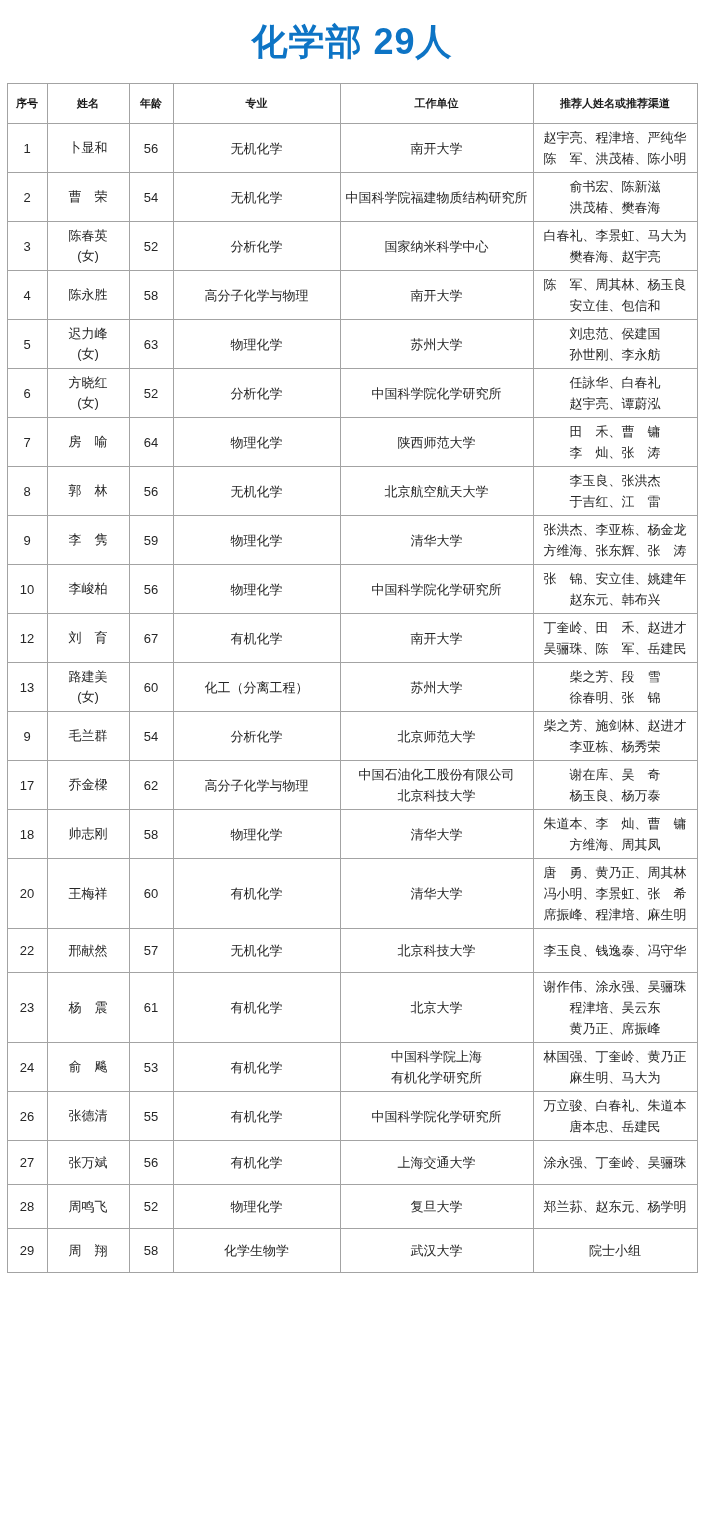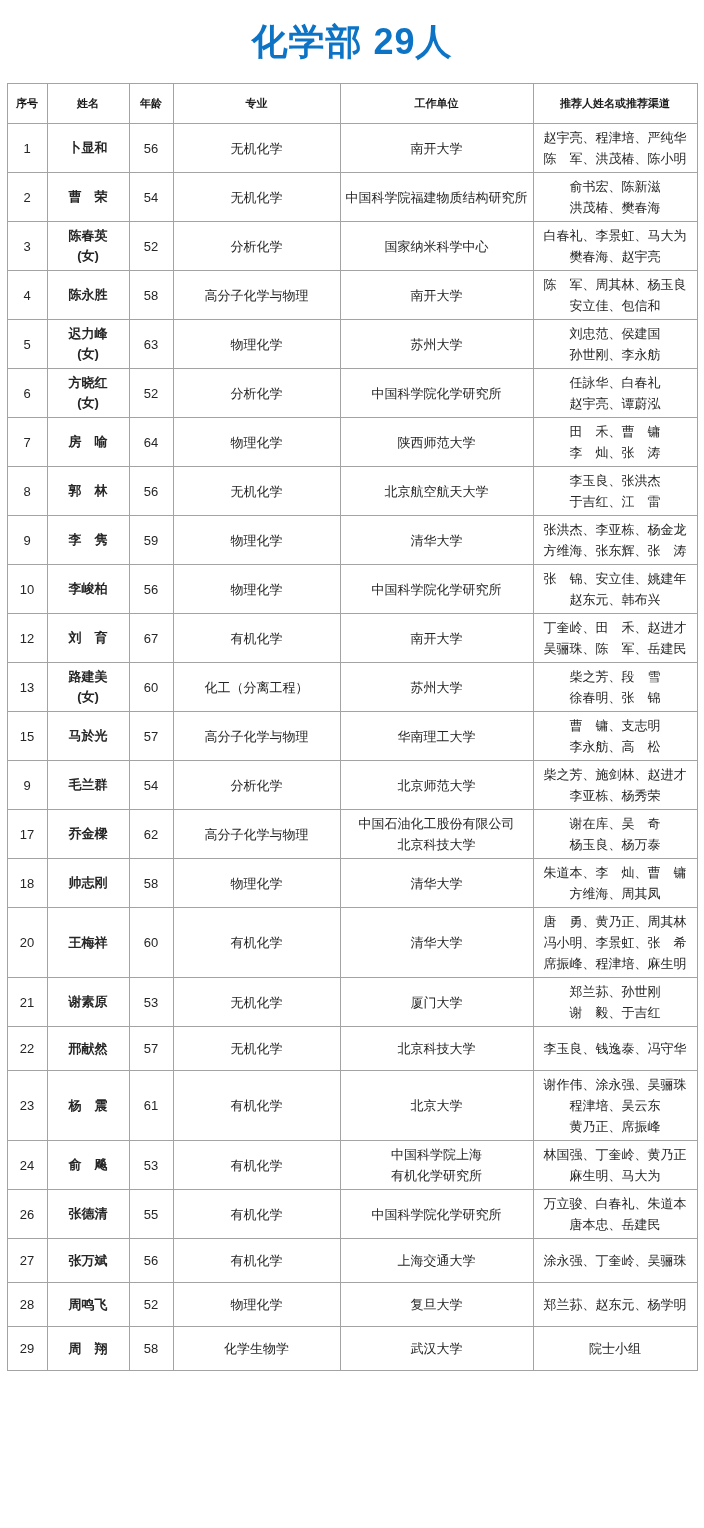--- a/index.html
+++ b/index.html
@@ -46,21 +46,21 @@
     background: #ffffff;
   }
   table.cand td {
     height: 44px;
     font-size: 13px;
     color: #262626;
     line-height: 21px;
   }
   td.cell-name {
     color: #1b86d6;
-    font-weight: bold;
+    font-weight: normal;
     font-size: 14px;
     margin-left: 32px;
   }
   td.cell-name div { line-height: 20px; }
   .col-no   { width: 40px;  }
   .col-name { width: 82px;  }
   .col-age  { width: 44px;  }
   .col-maj  { width: 167px; }
   .col-unit { width: 193px; }
   .col-rec  { width: 164px; }
@@ -294,37 +294,20 @@
           </td>
           <td class="cell-unit">
             <div>苏州大学</div>
           </td>
           <td class="cell-rec">
             <div>柴之芳、段　雪</div>
             <div>徐春明、张　锦</div>
           </td>
         </tr>
         <tr>
-          <td class="cell-no">15</td>
-          <td class="cell-name">
-            <div>马於光</div>
-          </td>
-          <td class="cell-age">57</td>
-          <td class="cell-major">
-            <div>高分子化学与物理</div>
-          </td>
-          <td class="cell-unit">
-            <div>华南理工大学</div>
-          </td>
-          <td class="cell-rec">
-            <div>曹　镛、支志明</div>
-            <div>李永舫、高　松</div>
-          </td>
-        </tr>
-        <tr>
           <td class="cell-no">9</td>
           <td class="cell-name">
             <div>毛兰群</div>
           </td>
           <td class="cell-age">54</td>
           <td class="cell-major">
             <div>分析化学</div>
           </td>
           <td class="cell-unit">
             <div>北京师范大学</div>
@@ -378,37 +361,20 @@
           <td class="cell-major">
             <div>有机化学</div>
           </td>
           <td class="cell-unit">
             <div>清华大学</div>
           </td>
           <td class="cell-rec">
             <div>唐　勇、黄乃正、周其林</div>
             <div>冯小明、李景虹、张　希</div>
             <div>席振峰、程津培、麻生明</div>
-          </td>
-        </tr>
-        <tr>
-          <td class="cell-no">21</td>
-          <td class="cell-name">
-            <div>谢素原</div>
-          </td>
-          <td class="cell-age">53</td>
-          <td class="cell-major">
-            <div>无机化学</div>
-          </td>
-          <td class="cell-unit">
-            <div>厦门大学</div>
-          </td>
-          <td class="cell-rec">
-            <div>郑兰荪、孙世刚</div>
-            <div>谢　毅、于吉红</div>
           </td>
         </tr>
         <tr>
           <td class="cell-no">22</td>
           <td class="cell-name">
             <div>邢献然</div>
           </td>
           <td class="cell-age">57</td>
           <td class="cell-major">
             <div>无机化学</div>

